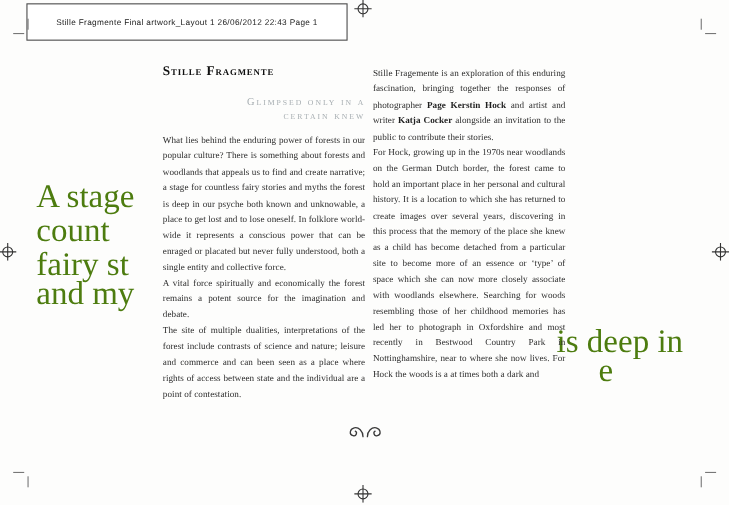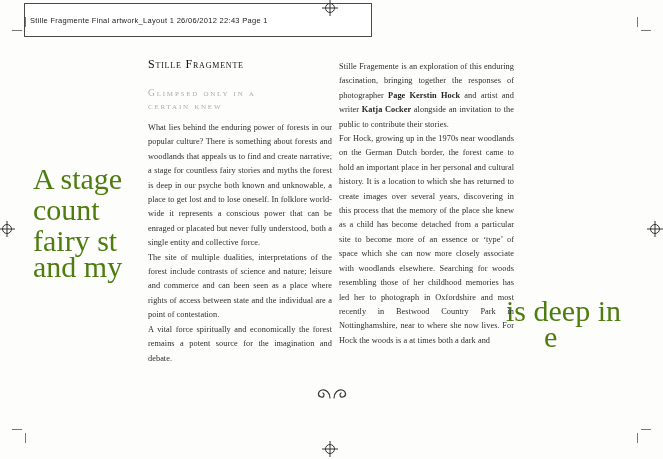--- a/index.html
+++ b/index.html
@@ -8,25 +8,26 @@
     width: 663px; height: 459px;
     position: relative;
     background: #fdfdfc;
     overflow: hidden;
     font-family: "Liberation Serif", serif;
   }
 
   
   .slug-box {
     position: absolute; left: 24px; top: 3px;
-    width: 348px; height: 14px;
+    width: 292px; height: 14px;
     border: 1px solid #4a4a4a;
     background: #ffffff;
     display: flex; align-items: center;
     padding: 16px 5px;
+    justify-content: center;
   }
   .slug-text {
     font-family: "Liberation Sans", sans-serif;
     font-size: 7.5px; letter-spacing: .3px;
     color: #1c1c1c; white-space: nowrap;
   }
 
   
   .regmark { position: absolute; width: 16px; height: 16px; }
   .regmark.pos-top    { left: 322px; top: 0; }
@@ -53,30 +54,30 @@
     color: #2d2d2d;
     font-size: 8.3px; line-height: 14.4px;
     letter-spacing: .05px;
   }
   .col p { margin: 0; }
   .col-left  { left: 148px; top: 57px; width: 184px; }
   .col-right { left: 339px; top: 60px; width: 175px; }
 
   .article-title {
     font-variant: small-caps;
-    font-weight: normal;
+    font-weight: bold;
     font-size: 12px; letter-spacing: .8px;
     color: #101010; line-height: 14px;
     margin: 0 0 5px 0; text-align: left;
   }
   .article-subtitle {
     font-variant: small-caps;
     font-size: 9.5px; letter-spacing: 1.8px;
     color: #a7aeb2; line-height: 13px;
-    margin: 16px 0 8px 0; text-align: left;
+    margin: 16px 0 8px 0; text-align: right;
   }
   .bold-name { font-weight: bold; color: #1f1f1f; }
 
   .ornament-wrap {
     position: absolute; left: 0; top: 386px;
     width: 663px; text-align: center;
   }
 </style>
 </head>
 <body>
@@ -122,22 +123,22 @@
 <div class="cropmark" style="left:637px; top:433px; width:1px;  height:10px;"></div>
 <div class="cropmark" style="left:641px; top:429px; width:10px; height:1px;"></div>
 
 <div class="col col-left">
   <h1 class="article-title">Stille Fragmente</h1>
   <div class="article-subtitle">
     <div>Glimpsed only in a</div>
     <div>certain knew</div>
   </div>
   <p>What lies behind the enduring power of forests in our popular culture? There is something about forests and woodlands that appeals us to find and create narrative; a stage for countless fairy stories and myths the forest is deep in our psyche both known and unknowable, a place to get lost and to lose oneself. In folklore world-wide it represents a conscious power that can be enraged or placated but never fully understood, both a single entity and collective force.</p>
+  <p>A vital force spiritually and economically the forest remains a potent source for the imagination and debate.</p>
   <p>The site of multiple dualities, interpretations of the forest include contrasts of science and nature; leisure and commerce and can been seen as a place where rights of access between state and the individual are a point of contestation.</p>
-  <p>A vital force spiritually and economically the forest remains a potent source for the imagination and debate.</p>
 </div>
 
 <div class="col col-right">
   <p><span>Stille Fragemente is an exploration of this enduring fascination, bringing together the responses of photographer </span><span class="bold-name">Page Kerstin Hock</span><span> and artist and writer </span><span class="bold-name">Katja Cocker</span><span> alongside an invitation to the public to contribute their stories.</span></p>
   <p>For Hock, growing up in the 1970s near woodlands on the German Dutch border, the forest came to hold an important place in her personal and cultural history. It is a location to which she has returned to create images over several years, discovering in this process that the memory of the place she knew as a child has become detached from a particular site to become more of an essence or ‘type’ of space which she can now more closely associate with woodlands elsewhere. Searching for woods resembling those of her childhood memories has led her to photograph in Oxfordshire and most recently in Bestwood Country Park in Nottinghamshire, near to where she now lives. For Hock the woods is a at times both a dark and</p>
 </div>
 
 <div class="ornament-wrap">
   <svg width="30" height="12" viewBox="0 0 30 12">
     <path d="M13 10 C13 5 9 1 5 2 C1 3 0 8 4 9 C7 10 8 6 6 5" fill="none" stroke="#3a3a3a" stroke-width="1.2" stroke-linecap="round"></path>

